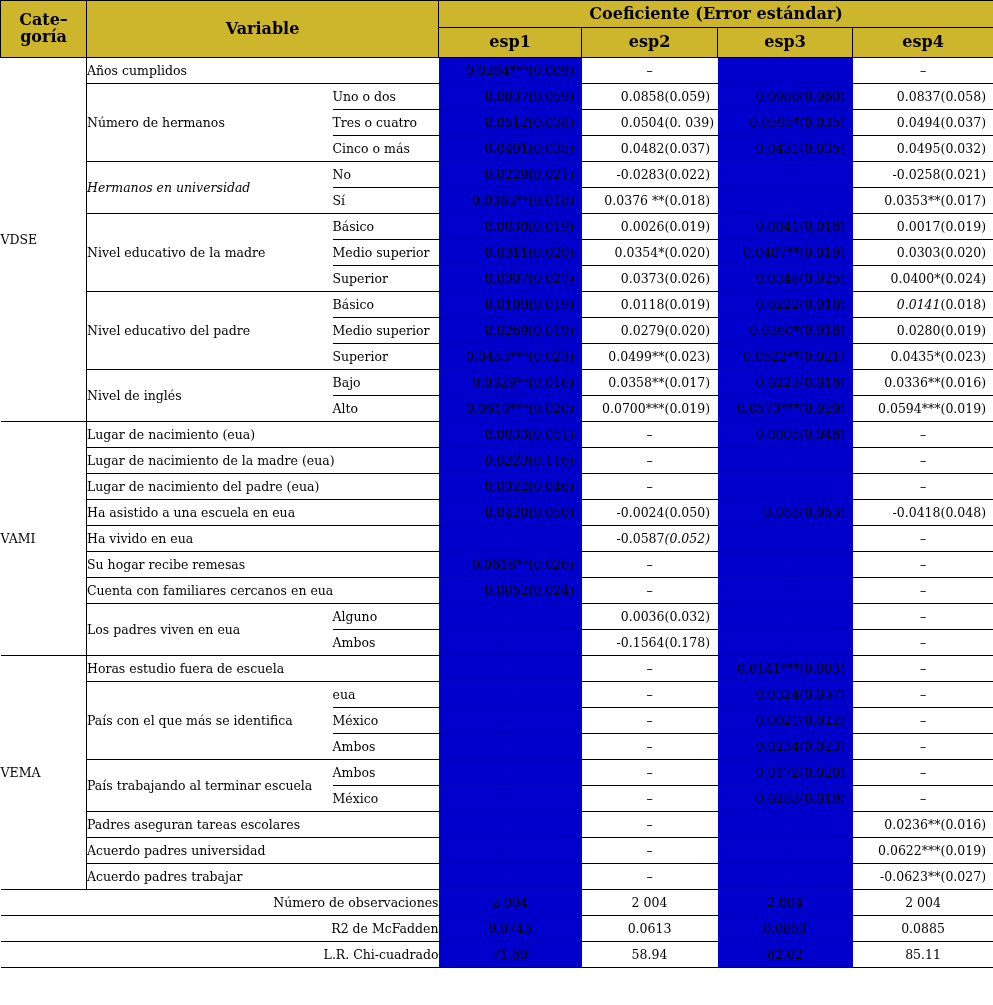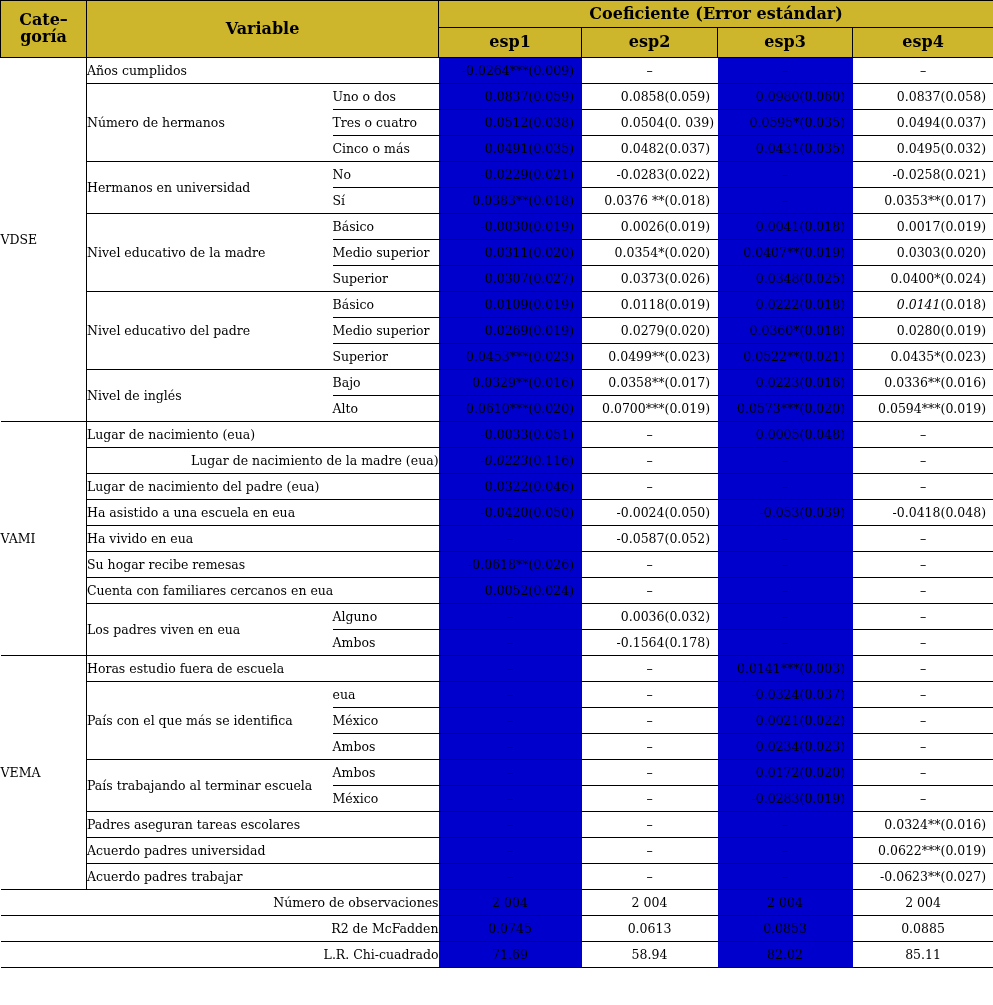--- a/index.html
+++ b/index.html
@@ -157,21 +157,21 @@
         <td class="num sel" style="border-bottom: 1px solid rgb(0, 0, 0);">0.0491</td>
         <td class="se sel" style="border-bottom: 1px solid rgb(0, 0, 0);">(0.035)</td>
         <td class="num" style="border-bottom: 1px solid rgb(0, 0, 0);">0.0482</td>
         <td class="se" style="border-bottom: 1px solid rgb(0, 0, 0);">(0.037)</td>
         <td class="num sel" style="border-bottom: 1px solid rgb(0, 0, 0);">0.0431</td>
         <td class="se sel" style="border-bottom: 1px solid rgb(0, 0, 0);">(0.035)</td>
         <td class="num" style="border-bottom: 1px solid rgb(0, 0, 0);">0.0495</td>
         <td class="se" style="border-bottom: 1px solid rgb(0, 0, 0);">(0.032)</td>
       </tr>
       <tr class="row">
-        <td rowspan="2" class="var" style="border-bottom: 1px solid rgb(0, 0, 0);">Hermanos en universidad</td>
+        <td rowspan="2" class="var" style="border-bottom: 1px solid rgb(0, 0, 0); font-style: italic;">Hermanos en universidad</td>
         <td class="lvl" style="border-bottom: 1px solid rgb(0, 0, 0);">No</td>
         <td class="num sel" style="border-bottom: 1px solid rgb(0, 0, 0);">-0.0229</td>
         <td class="se sel" style="border-bottom: 1px solid rgb(0, 0, 0);">(0.021)</td>
         <td class="num" style="border-bottom: 1px solid rgb(0, 0, 0);">-0.0283</td>
         <td class="se" style="border-bottom: 1px solid rgb(0, 0, 0);">(0.022)</td>
         <td colspan="2" class="dash sel" style="border-bottom: 1px solid rgb(0, 0, 0);">–</td>
         <td class="num" style="border-bottom: 1px solid rgb(0, 0, 0);">-0.0258</td>
         <td class="se" style="border-bottom: 1px solid rgb(0, 0, 0);">(0.021)</td>
       </tr>
       <tr class="row">
@@ -279,21 +279,21 @@
         <td rowspan="9" class="cat" style="border-bottom: 1.5px solid rgb(0, 0, 0);">VAMI</td>
         <td rowspan="1" class="var" colspan="2" style="border-bottom: 1px solid rgb(0, 0, 0); border-top: 1.5px solid rgb(0, 0, 0);">Lugar de nacimiento (eua)</td>
         <td class="num sel" style="border-bottom: 1px solid rgb(0, 0, 0); border-top: 1.5px solid rgb(0, 0, 0);">-0.0033</td>
         <td class="se sel" style="border-bottom: 1px solid rgb(0, 0, 0); border-top: 1.5px solid rgb(0, 0, 0);">(0.051)</td>
         <td colspan="2" class="dash" style="border-bottom: 1px solid rgb(0, 0, 0); border-top: 1.5px solid rgb(0, 0, 0);">–</td>
         <td class="num sel" style="border-bottom: 1px solid rgb(0, 0, 0); border-top: 1.5px solid rgb(0, 0, 0);">0.0005</td>
         <td class="se sel" style="border-bottom: 1px solid rgb(0, 0, 0); border-top: 1.5px solid rgb(0, 0, 0);">(0.048)</td>
         <td colspan="2" class="dash" style="border-bottom: 1px solid rgb(0, 0, 0); border-top: 1.5px solid rgb(0, 0, 0);">–</td>
       </tr>
       <tr class="row">
-        <td rowspan="1" class="var" colspan="2" style="border-bottom: 1px solid rgb(0, 0, 0); text-align: right;">Lugar de nacimiento de la madre (eua)</td>
+        <td rowspan="1" class="var" colspan="2" style="border-bottom: 1px solid rgb(0, 0, 0);">Lugar de nacimiento de la madre (eua)</td>
         <td class="num sel" style="border-bottom: 1px solid rgb(0, 0, 0); font-style: italic;">-0.0223</td>
         <td class="se sel" style="border-bottom: 1px solid rgb(0, 0, 0);">(0.116)</td>
         <td colspan="2" class="dash" style="border-bottom: 1px solid rgb(0, 0, 0);">–</td>
         <td colspan="2" class="dash sel" style="border-bottom: 1px solid rgb(0, 0, 0);">–</td>
         <td colspan="2" class="dash" style="border-bottom: 1px solid rgb(0, 0, 0);">–</td>
       </tr>
       <tr class="row">
         <td rowspan="1" class="var" colspan="2" style="border-bottom: 1px solid rgb(0, 0, 0);">Lugar de nacimiento del padre (eua)</td>
         <td class="num sel" style="border-bottom: 1px solid rgb(0, 0, 0);">0.0322</td>
         <td class="se sel" style="border-bottom: 1px solid rgb(0, 0, 0);">(0.046)</td>
@@ -301,29 +301,29 @@
         <td colspan="2" class="dash sel" style="border-bottom: 1px solid rgb(0, 0, 0);">–</td>
         <td colspan="2" class="dash" style="border-bottom: 1px solid rgb(0, 0, 0);">–</td>
       </tr>
       <tr class="row">
         <td rowspan="1" class="var" colspan="2" style="border-bottom: 1px solid rgb(0, 0, 0);">Ha asistido a una escuela en eua</td>
         <td class="num sel" style="border-bottom: 1px solid rgb(0, 0, 0);">-0.0420</td>
         <td class="se sel" style="border-bottom: 1px solid rgb(0, 0, 0);">(0.050)</td>
         <td class="num" style="border-bottom: 1px solid rgb(0, 0, 0);">-0.0024</td>
         <td class="se" style="border-bottom: 1px solid rgb(0, 0, 0);">(0.050)</td>
         <td class="num sel" style="border-bottom: 1px solid rgb(0, 0, 0);">-0.053</td>
-        <td class="se sel" style="border-bottom: 1px solid rgb(0, 0, 0);">(0.039)</td>
+        <td class="se sel" style="border-bottom: 1px solid rgb(0, 0, 0);">(0.053)</td>
         <td class="num" style="border-bottom: 1px solid rgb(0, 0, 0);">-0.0418</td>
         <td class="se" style="border-bottom: 1px solid rgb(0, 0, 0);">(0.048)</td>
       </tr>
       <tr class="row">
         <td rowspan="1" class="var" colspan="2" style="border-bottom: 1px solid rgb(0, 0, 0);">Ha vivido en eua</td>
         <td colspan="2" class="dash sel" style="border-bottom: 1px solid rgb(0, 0, 0);">–</td>
         <td class="num" style="border-bottom: 1px solid rgb(0, 0, 0);">-0.0587</td>
-        <td class="se" style="border-bottom: 1px solid rgb(0, 0, 0);">(0.052)</td>
+        <td class="se" style="border-bottom: 1px solid rgb(0, 0, 0); font-style: italic;">(0.052)</td>
         <td colspan="2" class="dash sel" style="border-bottom: 1px solid rgb(0, 0, 0);">–</td>
         <td colspan="2" class="dash" style="border-bottom: 1px solid rgb(0, 0, 0);">–</td>
       </tr>
       <tr class="row">
         <td rowspan="1" class="var" colspan="2" style="border-bottom: 1px solid rgb(0, 0, 0);">Su hogar recibe remesas</td>
         <td class="num sel" style="border-bottom: 1px solid rgb(0, 0, 0);">-0.0618**</td>
         <td class="se sel" style="border-bottom: 1px solid rgb(0, 0, 0);">(0.026)</td>
         <td colspan="2" class="dash" style="border-bottom: 1px solid rgb(0, 0, 0);">–</td>
         <td colspan="2" class="dash sel" style="border-bottom: 1px solid rgb(0, 0, 0);">–</td>
         <td colspan="2" class="dash" style="border-bottom: 1px solid rgb(0, 0, 0);">–</td>
@@ -402,21 +402,21 @@
         <td colspan="2" class="dash" style="border-bottom: 1px solid rgb(0, 0, 0);">–</td>
         <td class="num sel" style="border-bottom: 1px solid rgb(0, 0, 0);">-0.0283</td>
         <td class="se sel" style="border-bottom: 1px solid rgb(0, 0, 0);">(0.019)</td>
         <td colspan="2" class="dash" style="border-bottom: 1px solid rgb(0, 0, 0);">–</td>
       </tr>
       <tr class="row">
         <td rowspan="1" class="var" colspan="2" style="border-bottom: 1px solid rgb(0, 0, 0);">Padres aseguran tareas escolares</td>
         <td colspan="2" class="dash sel" style="border-bottom: 1px solid rgb(0, 0, 0);">–</td>
         <td colspan="2" class="dash" style="border-bottom: 1px solid rgb(0, 0, 0);">–</td>
         <td colspan="2" class="dash sel" style="border-bottom: 1px solid rgb(0, 0, 0);">–</td>
-        <td class="num" style="border-bottom: 1px solid rgb(0, 0, 0);">0.0324**</td>
+        <td class="num" style="border-bottom: 1px solid rgb(0, 0, 0);">0.0236**</td>
         <td class="se" style="border-bottom: 1px solid rgb(0, 0, 0);">(0.016)</td>
       </tr>
       <tr class="row">
         <td rowspan="1" class="var" colspan="2" style="border-bottom: 1px solid rgb(0, 0, 0);">Acuerdo padres universidad</td>
         <td colspan="2" class="dash sel" style="border-bottom: 1px solid rgb(0, 0, 0);">–</td>
         <td colspan="2" class="dash" style="border-bottom: 1px solid rgb(0, 0, 0);">–</td>
         <td colspan="2" class="dash sel" style="border-bottom: 1px solid rgb(0, 0, 0);">–</td>
         <td class="num" style="border-bottom: 1px solid rgb(0, 0, 0);">0.0622***</td>
         <td class="se" style="border-bottom: 1px solid rgb(0, 0, 0);">(0.019)</td>
       </tr>

